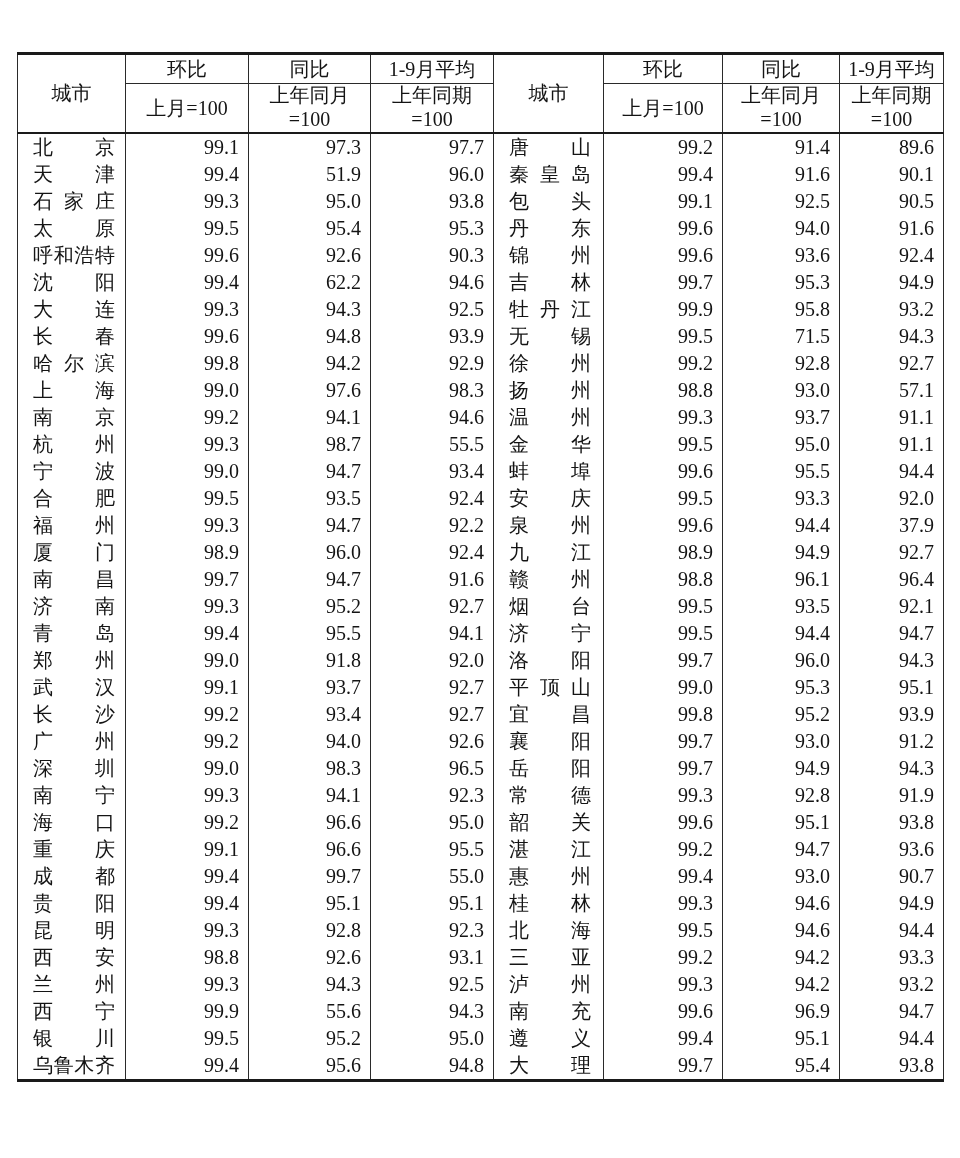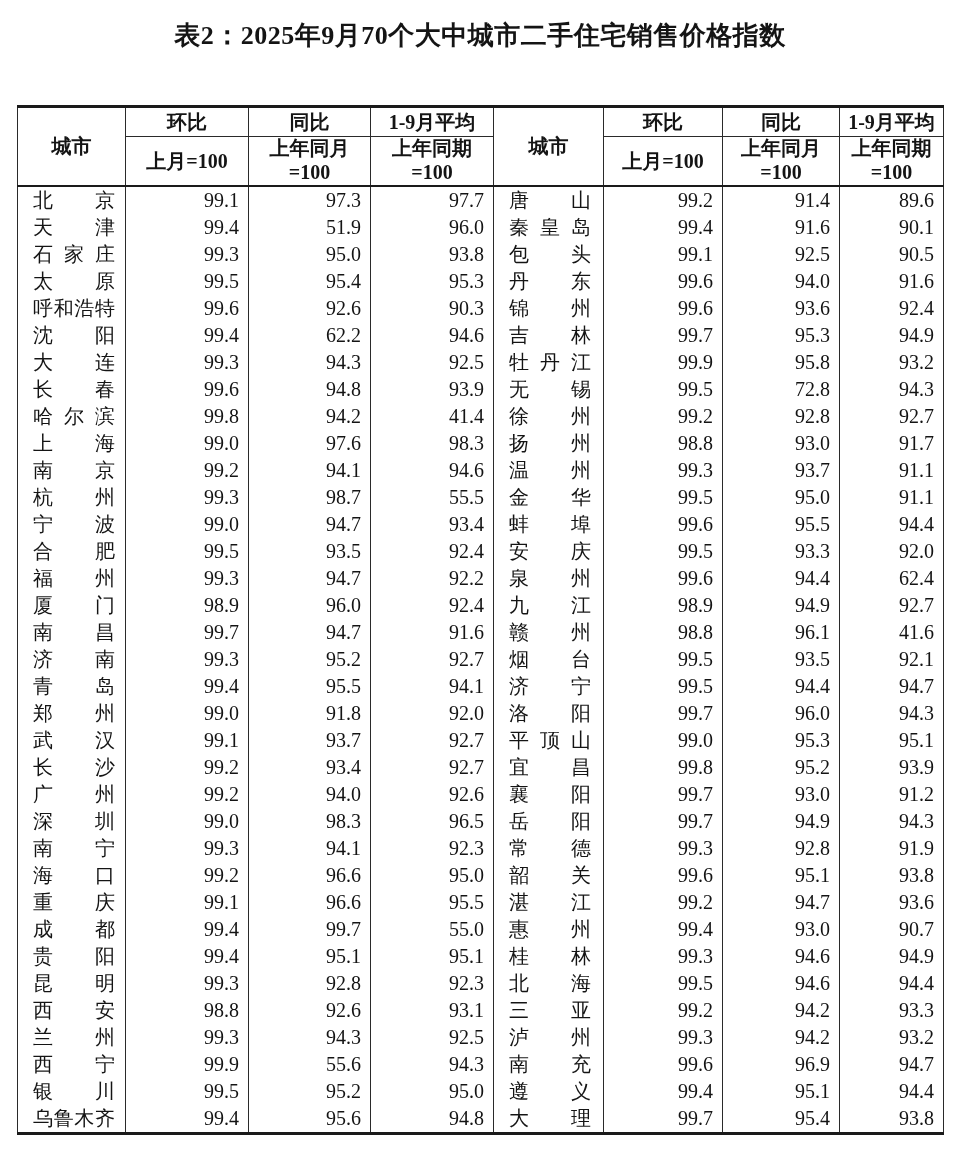--- a/index.html
+++ b/index.html
@@ -33,21 +33,21 @@
     width: 926px;
     margin: 52px 0 0 17px;
     border-top: 3px solid #1a1a1a;
     border-bottom: 3px solid #1a1a1a;
     border-left: 1px solid #2a2a2a;
     border-right: 1px solid #2a2a2a;
     font-size: 20px;
   }
   thead th {
     border: 1px solid #2a2a2a;
-    font-weight: bold;
+    font-weight: normal;
     text-align: center;
     vertical-align: middle;
     padding: 0;
     line-height: 1.15;
     color: #141414;
     margin-top: 24px;
   }
   thead tr.h1 th { height: 28px; }
   thead tr.h2 th { height: 48px; }
   thead tr.h2 th, thead th[rowspan] { border-bottom: 2px solid #1a1a1a; }
@@ -77,21 +77,20 @@
   td.num {
     text-align: right;
     padding-right: 9px;
   }
 </style>
 </head>
 <body>
 
 <div class="page">
 
-  <h1 class="title">表2：2025年9月70个大中城市二手住宅销售价格指数</h1>
 
   <table class="idx">
     <colgroup>
       <col style="width:108px">
         <col style="width:123px">
         <col style="width:122px">
         <col style="width:123px">
       <col style="width:110px">
         <col style="width:119px">
         <col style="width:117px">
@@ -273,34 +272,34 @@
           <td class="num">99.6</td>
           <td class="num">94.8</td>
           <td class="num">93.9</td>
           <td class="city">
             <span class="city-justify">
               <span>无</span>
               <span>锡</span>
             </span>
           </td>
           <td class="num">99.5</td>
-          <td class="num">72.8</td>
+          <td class="num">71.5</td>
           <td class="num">94.3</td>
         </tr>
         <tr>
           <td class="city">
             <span class="city-justify">
               <span>哈</span>
               <span>尔</span>
               <span>滨</span>
             </span>
           </td>
           <td class="num">99.8</td>
           <td class="num">94.2</td>
-          <td class="num">41.4</td>
+          <td class="num">92.9</td>
           <td class="city">
             <span class="city-justify">
               <span>徐</span>
               <span>州</span>
             </span>
           </td>
           <td class="num">99.2</td>
           <td class="num">92.8</td>
           <td class="num">92.7</td>
         </tr>
@@ -315,21 +314,21 @@
           <td class="num">97.6</td>
           <td class="num">98.3</td>
           <td class="city">
             <span class="city-justify">
               <span>扬</span>
               <span>州</span>
             </span>
           </td>
           <td class="num">98.8</td>
           <td class="num">93.0</td>
-          <td class="num">91.7</td>
+          <td class="num">57.1</td>
         </tr>
         <tr>
           <td class="city">
             <span class="city-justify">
               <span>南</span>
               <span>京</span>
             </span>
           </td>
           <td class="num">99.2</td>
           <td class="num">94.1</td>
@@ -415,21 +414,21 @@
           <td class="num">94.7</td>
           <td class="num">92.2</td>
           <td class="city">
             <span class="city-justify">
               <span>泉</span>
               <span>州</span>
             </span>
           </td>
           <td class="num">99.6</td>
           <td class="num">94.4</td>
-          <td class="num">62.4</td>
+          <td class="num">37.9</td>
         </tr>
         <tr>
           <td class="city">
             <span class="city-justify">
               <span>厦</span>
               <span>门</span>
             </span>
           </td>
           <td class="num">98.9</td>
           <td class="num">96.0</td>
@@ -455,21 +454,21 @@
           <td class="num">94.7</td>
           <td class="num">91.6</td>
           <td class="city">
             <span class="city-justify">
               <span>赣</span>
               <span>州</span>
             </span>
           </td>
           <td class="num">98.8</td>
           <td class="num">96.1</td>
-          <td class="num">41.6</td>
+          <td class="num">96.4</td>
         </tr>
         <tr>
           <td class="city">
             <span class="city-justify">
               <span>济</span>
               <span>南</span>
             </span>
           </td>
           <td class="num">99.3</td>
           <td class="num">95.2</td>

